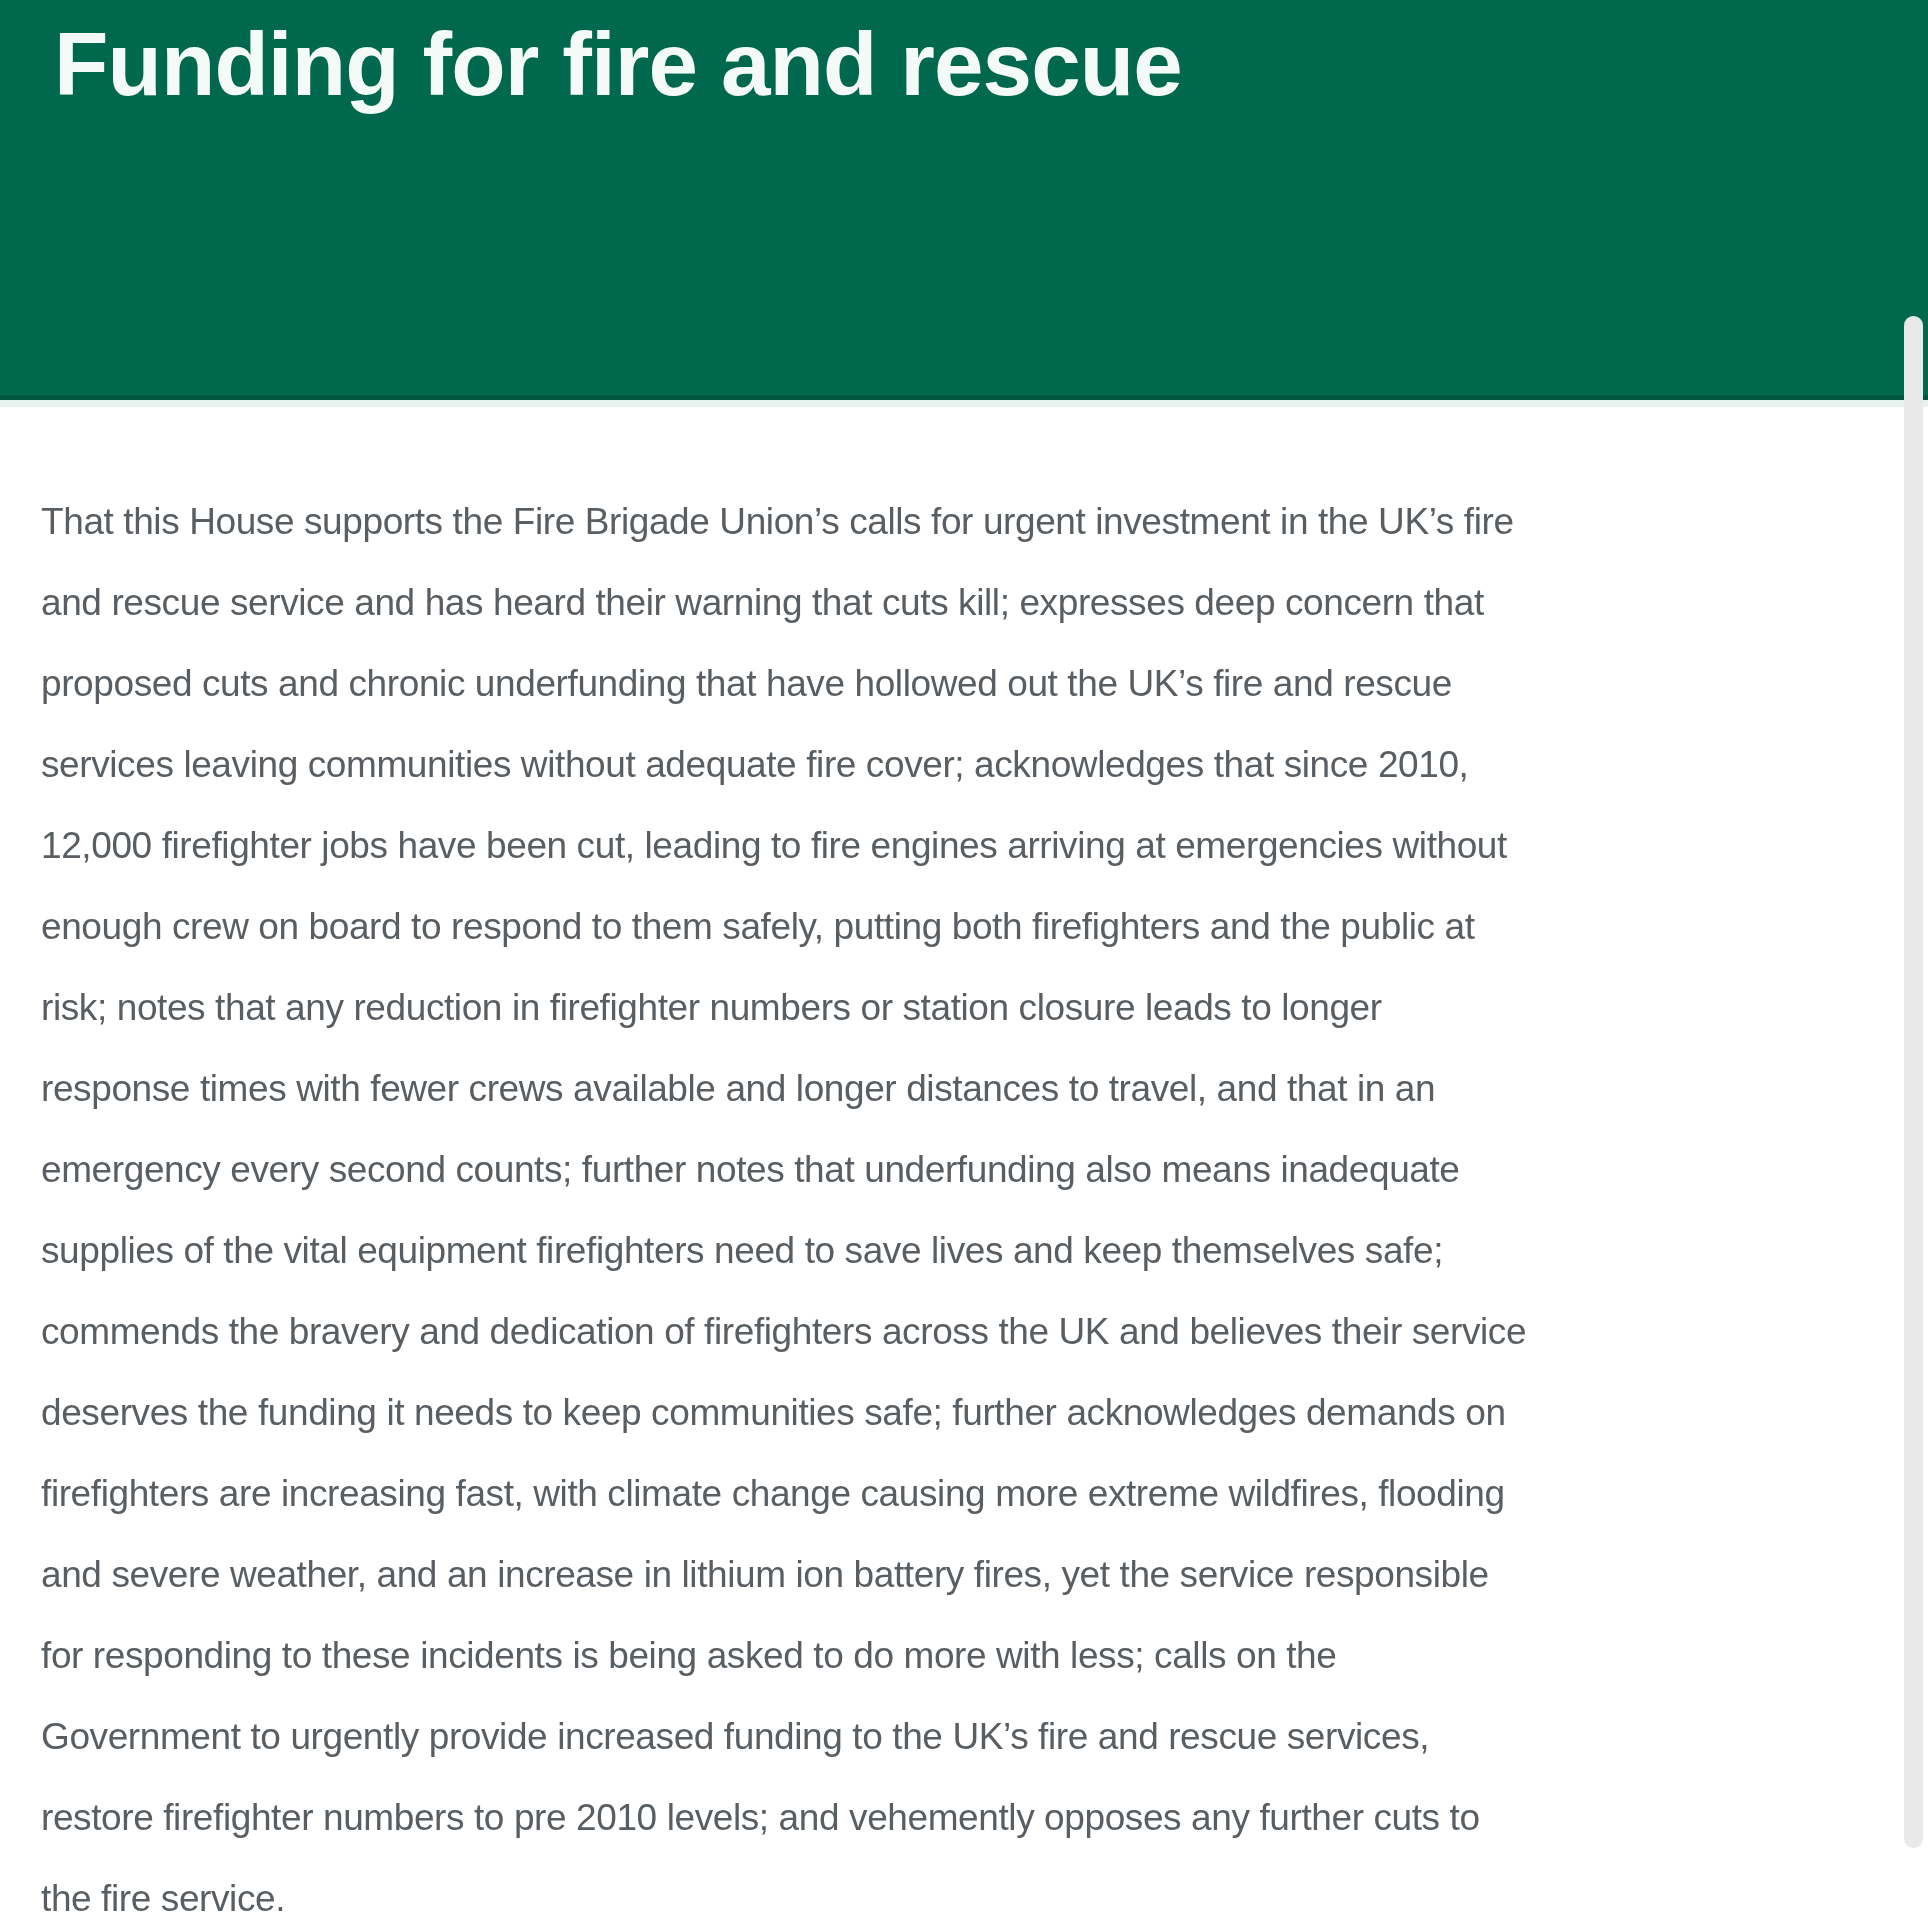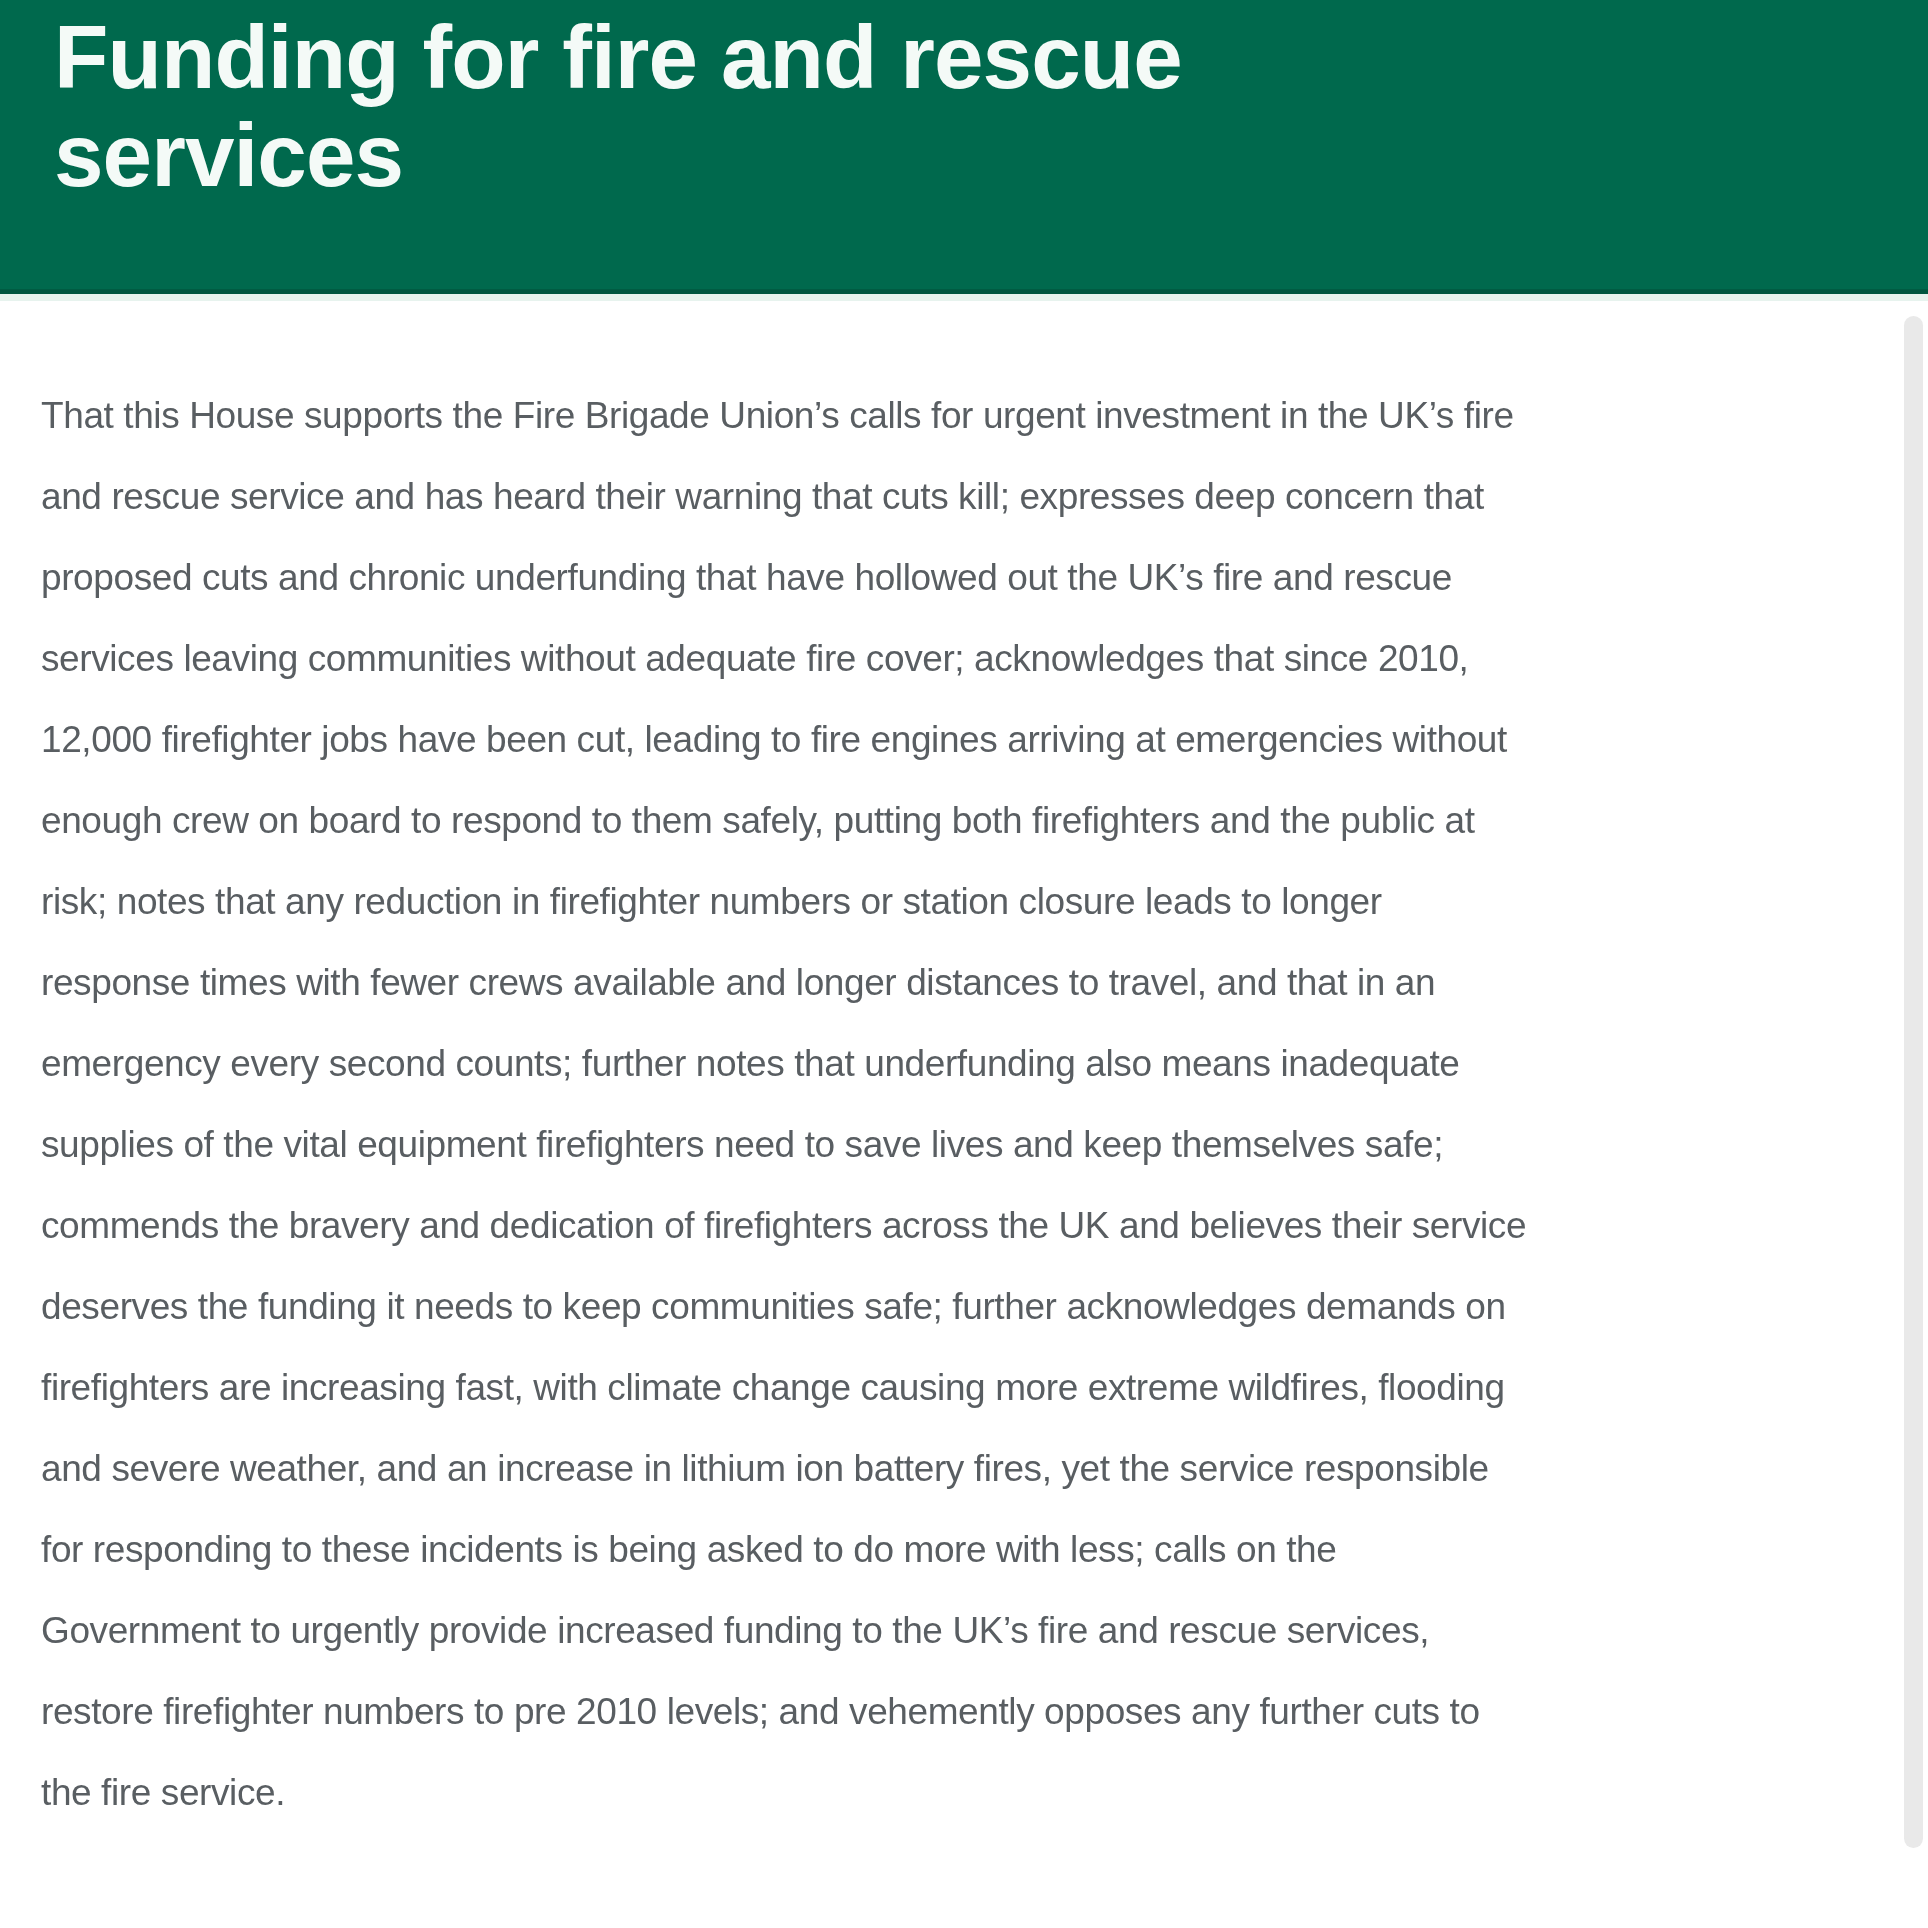--- a/index.html
+++ b/index.html
@@ -18,23 +18,23 @@
   body {
     width: 1928px;
     height: 1928px;
     background: var(--page-bg);
     font-family: "Liberation Sans", sans-serif;
     position: relative;
     overflow: hidden;
   }
   .banner {
     width: 1928px;
-    height: 294px;
+    height: 400px;
     background: var(--banner-green);
-    padding: 8px 56px 0 54px;
+    padding: 15px 56px 0 54px;
     position: relative;
     box-shadow: inset 0 -4.7px 0 rgba(0,0,0,0.18);
   }
   .banner::after {
     content: "";
     position: absolute;
     left: 0;
     right: 0;
     bottom: -6.6px;
     height: 6.6px;
@@ -76,21 +76,20 @@
     border-radius: 9.4px;
     background: var(--scrollbar-gray);
   }
 </style>
 </head>
 <body>
 
 <header class="banner">
   <h1>
     <span class="title-line">Funding for fire and rescue</span>
-    <span class="title-line">services</span>
   </h1>
 </header>
 
 <main class="content">
   <p class="motion-paragraph">That this House supports the Fire Brigade Union’s calls for urgent investment in the UK’s fire and rescue service and has heard their warning that cuts kill; expresses deep concern that proposed cuts and chronic underfunding that have hollowed out the UK’s fire and rescue services leaving communities without adequate fire cover; acknowledges that since 2010, 12,000 firefighter jobs have been cut, leading to fire engines arriving at emergencies without enough crew on board to respond to them safely, putting both firefighters and the public at risk; notes that any reduction in firefighter numbers or station closure leads to longer response times with fewer crews available and longer distances to travel, and that in an emergency every second counts; further notes that underfunding also means inadequate supplies of the vital equipment firefighters need to save lives and keep themselves safe; commends the bravery and dedication of firefighters across the UK and believes their service deserves the funding it needs to keep communities safe; further acknowledges demands on firefighters are increasing fast, with climate change causing more extreme wildfires, flooding and severe weather, and an increase in lithium ion battery fires, yet the service responsible for responding to these incidents is being asked to do more with less; calls on the Government to urgently provide increased funding to the UK’s fire and rescue services, restore firefighter numbers to pre 2010 levels; and vehemently opposes any further cuts to the fire service.</p>
 </main>
 
 <div class="scrollbar-thumb"></div>
 
 

